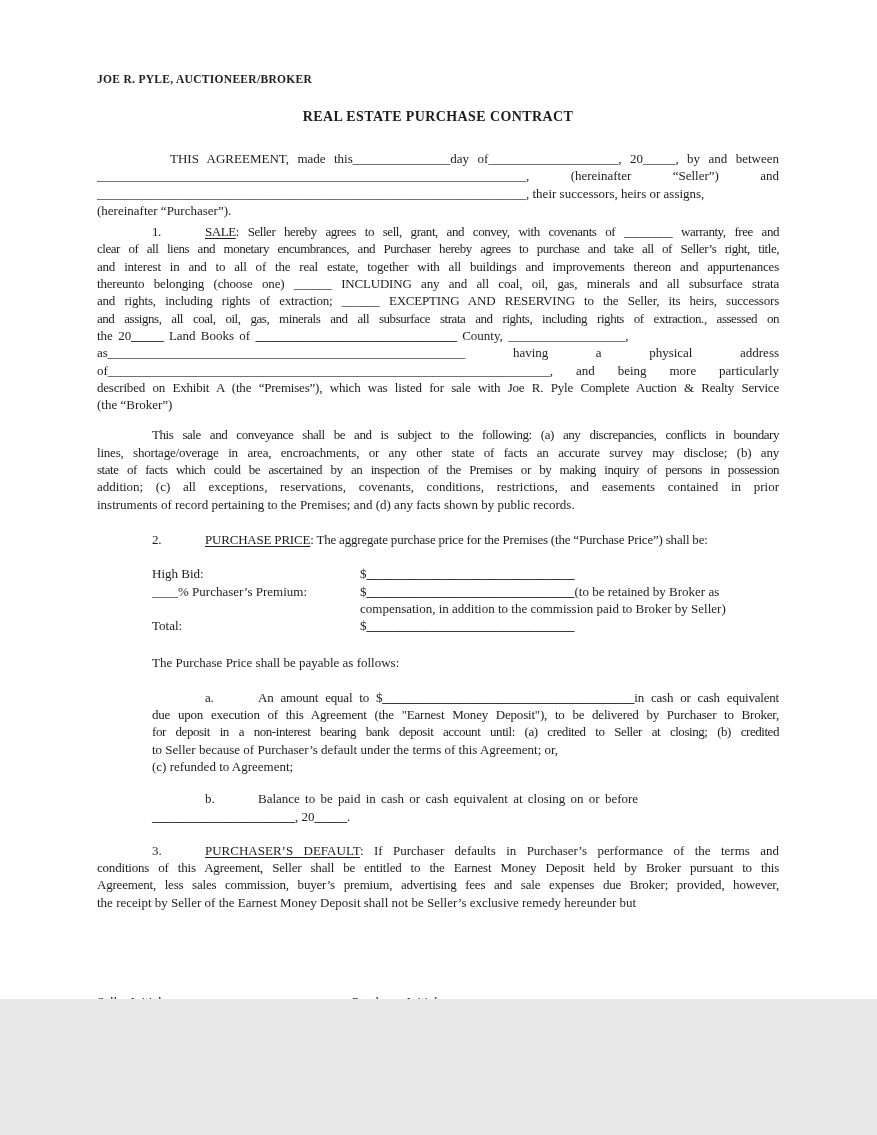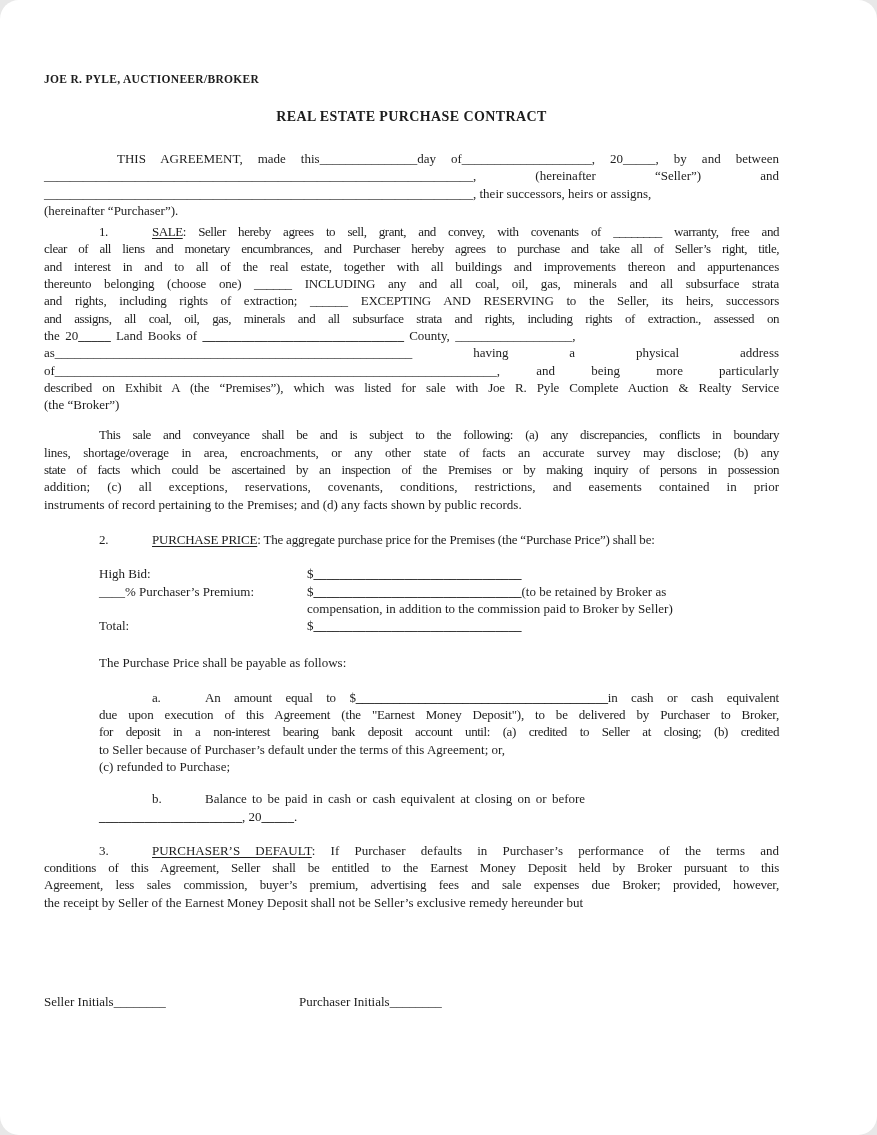--- a/index.html
+++ b/index.html
@@ -1,27 +1,26 @@
 <!DOCTYPE html>
 <html><head>
 <meta charset="utf-8">
 <style>
   html,body{margin:0;padding:0;background:#e8e8e8;}
   .page{
     position:relative;
-    width:877px;height:1135px;
+    width:877px;height:999px;
     margin:0 auto;
     background:#ffffff;
     box-sizing:border-box;
-    padding:72px 98px 0 44px;
+    padding:72px 98px 0 97px;
     font-family:"Liberation Serif","DejaVu Serif",serif;
     font-size:13px;
     color:#1d1d1d;
     overflow:hidden;
-    border-radius:19px;
   }
   .broker{font-weight:bold;font-size:11.5px;letter-spacing:.3px;line-height:14px;}
   .title{font-weight:bold;font-size:14px;letter-spacing:.4px;text-align:center;margin-top:22px;line-height:18px;}
   .para{margin:0;}
   .line{line-height:17.3px;min-height:17.3px;}
   .jl{text-align:justify;text-align-last:justify;}
   .t1{letter-spacing:-0.2px;}
   .t2{letter-spacing:-0.45px;word-spacing:-1px;}
   .ws2{word-spacing:2px;}
   .ind{margin-left:55px;}
@@ -82,21 +81,21 @@
         <div class="line"><span class="lbl">Total:</span><span>$</span><span class="b">________________________________</span></div>
       </div>
       <div class="para ind mt20">
         <div class="line"><span>The Purchase Price shall be payable as follows:</span></div>
       </div>
       <div class="para ind mt17">
         <div class="line jl t1"><span class="tab53"></span><span class="num">a.</span><span>An amount equal to $</span><span class="b">________________________________________</span><span>in cash or cash equivalent</span></div>
         <div class="line jl t1"><span>due upon execution of this Agreement (the "Earnest Money Deposit"), to be delivered by Purchaser to Broker,</span></div>
         <div class="line jl t2"><span>for deposit in a non-interest bearing bank deposit account until: (a) credited to Seller at closing; (b) credited</span></div>
         <div class="line"><span>to Seller because of Purchaser’s default under the terms of this Agreement; or,</span></div>
-        <div class="line"><span>(c) refunded to Purchase;</span></div>
+        <div class="line"><span>(c) refunded to Agreement;</span></div>
       </div>
       <div class="para ind mt15">
         <div class="line ws2"><span class="tab53"></span><span class="num">b.</span><span>Balance to be paid in cash or cash equivalent at closing on or before</span></div>
         <div class="line"><span class="b">______________________</span><span>, 20</span><span class="b">_____</span><span>.</span></div>
       </div>
       <div class="para mt17">
         <div class="line jl"><span class="tab55"></span><span class="num">3.</span><span class="u">PURCHASER’S DEFAULT</span><span>: If Purchaser defaults in Purchaser’s performance of the terms and</span></div>
         <div class="line jl t1"><span>conditions of this Agreement, Seller shall be entitled to the Earnest Money Deposit held by Broker pursuant to this</span></div>
         <div class="line jl t1"><span>Agreement, less sales commission, buyer’s premium, advertising fees and sale expenses due Broker; provided, however,</span></div>
         <div class="line"><span>the receipt by Seller of the Earnest Money Deposit shall not be Seller’s exclusive remedy hereunder but</span></div>

